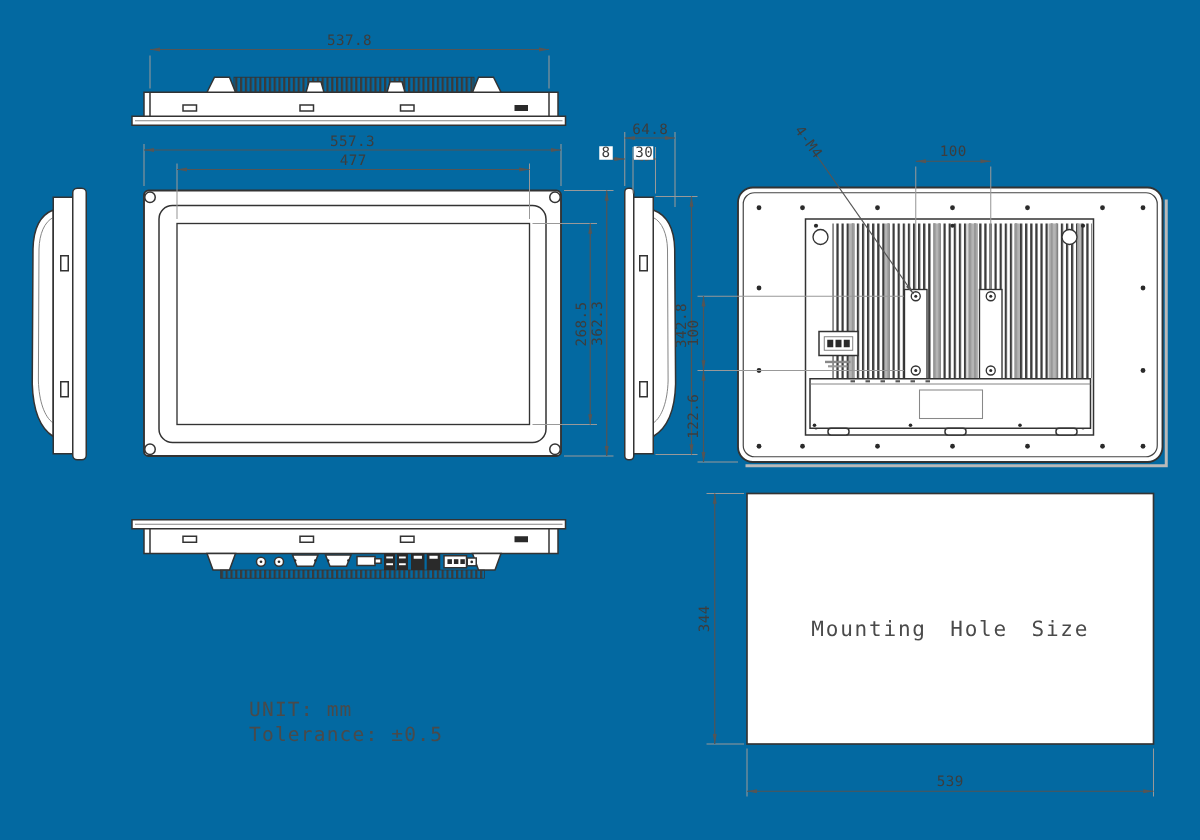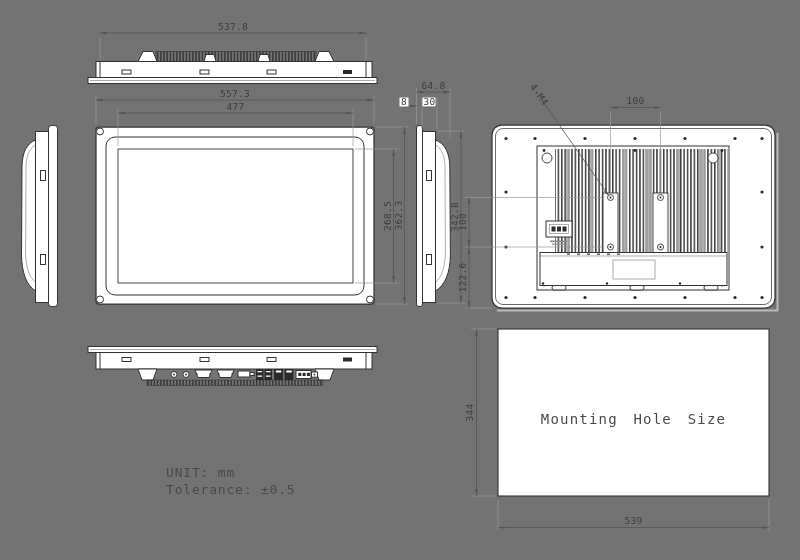--- a/index.html
+++ b/index.html
@@ -1,16 +1,16 @@
 <!DOCTYPE html>
 <html><head>
 <meta charset="utf-8">
 <style>
   html,body{margin:0;padding:0;background:#ffffff;}
-  .page{width:800px;height:560px;position:relative;background:#737373;overflow:hidden;}
+  .page{width:800px;height:560px;position:relative;background:#0369a1;overflow:hidden;}
   svg{display:block;}
   .g  {fill:#fff;stroke:#333;stroke-width:1;}
   .gt {fill:#fff;stroke:#333;stroke-width:1.25;}
   .gl {fill:none;stroke:#777;stroke-width:.6;}
   .dim{stroke:#555;stroke-width:.8;fill:none;}
   .ext{stroke:#999;stroke-width:.7;fill:none;}
   .dt {font-family:"DejaVu Sans Mono",monospace;font-size:9.5px;fill:#3d3d3d;letter-spacing:.3px;text-anchor:middle;}
   .note{font-family:"DejaVu Sans Mono",monospace;font-size:13px;fill:#4a4a4a;letter-spacing:.8px;}
   .title{font-family:"DejaVu Sans Mono",monospace;font-size:14px;fill:#4a4a4a;letter-spacing:1.2px;word-spacing:6px;text-anchor:middle;}
   .dot{fill:#2a2a2a;stroke:none;}

